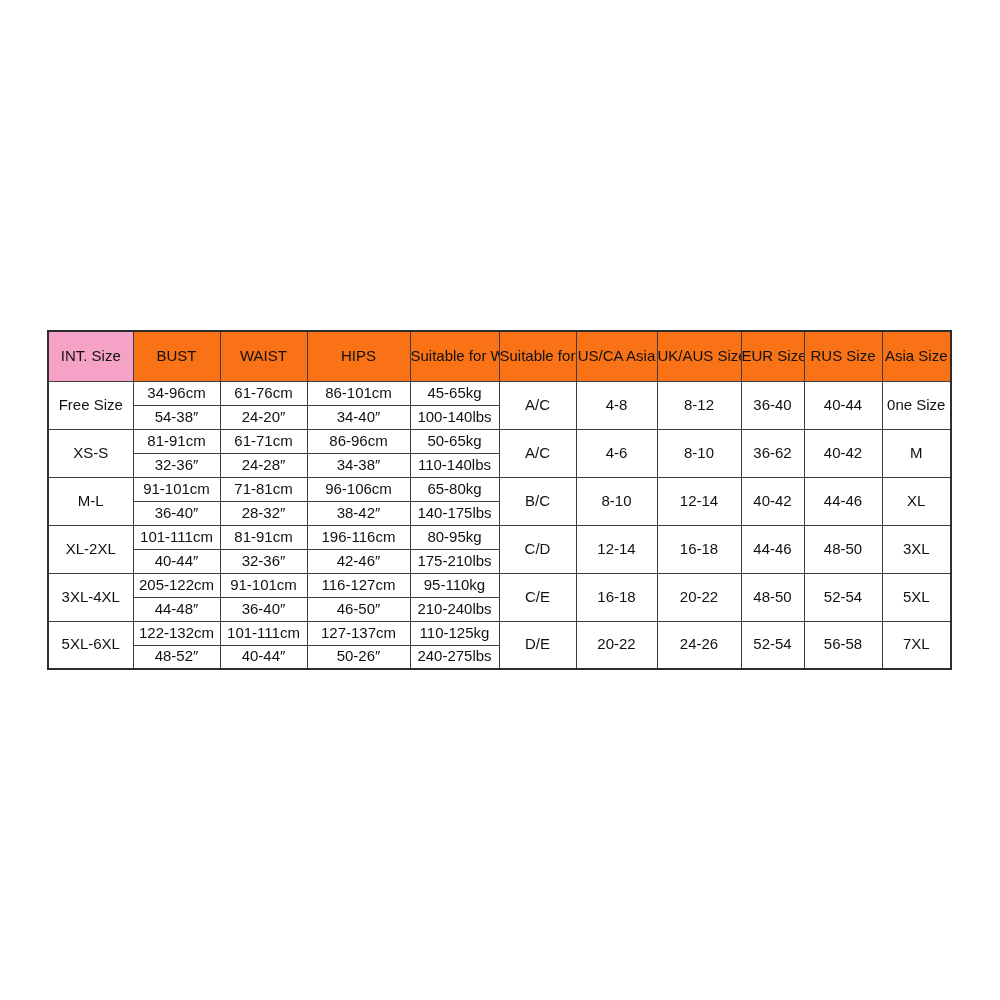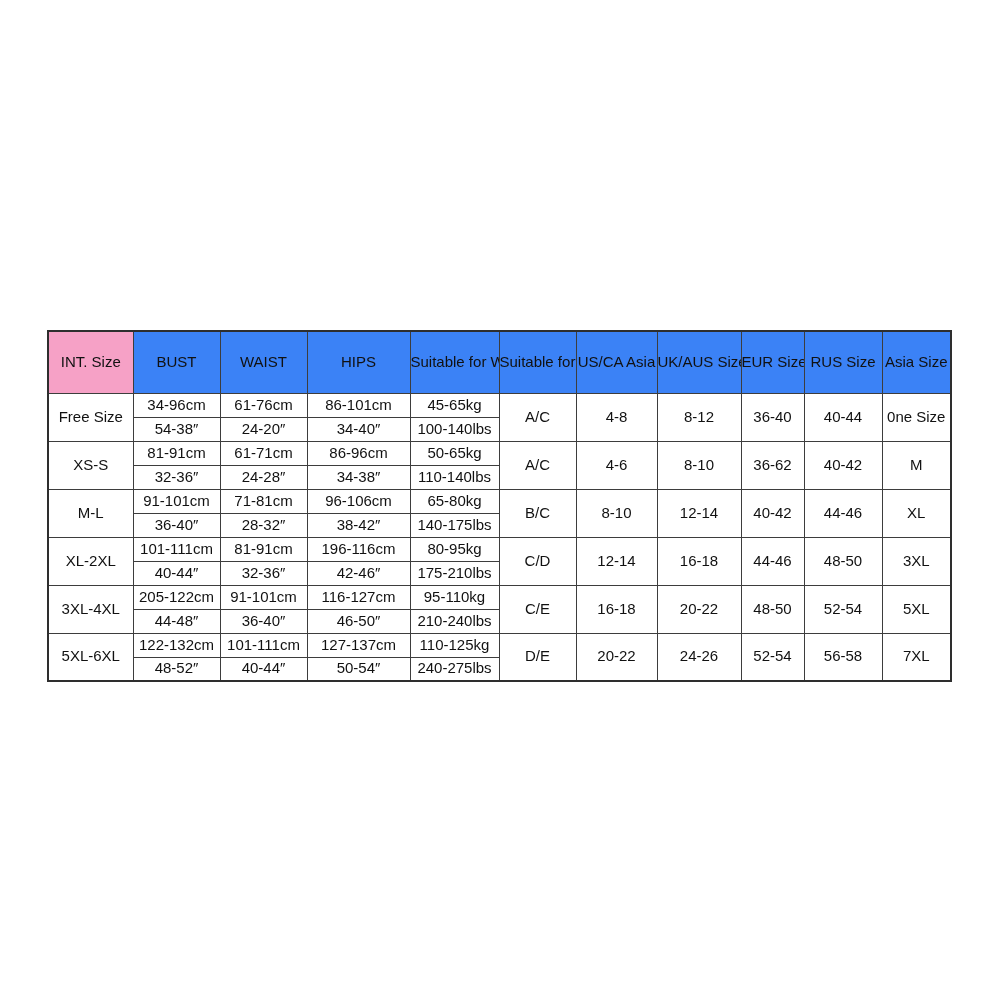--- a/index.html
+++ b/index.html
@@ -24,24 +24,24 @@
   table.size-chart td, table.size-chart th {
     border: 1.5px solid #3d3d3d;
     text-align: center;
     vertical-align: middle;
     font-size: 15px;
     font-weight: normal;
     line-height: 1.25;
     overflow: hidden;
     white-space: nowrap;
   }
-  tr.header-row { height: 62px; }
+  tr.header-row { height: 50px; }
   tr.sub-row { height: 24px; }
   th.col-header {
-    background: #3b82f6;
+    background: #f97316;
     white-space: pre-line;
   }
   th.corner-header {
     background: #F6A1C6;
     font-weight: bold;
   }
   td.row-label { font-weight: bold; }
 </style>
 </head>
 <body>
@@ -192,18 +192,18 @@
       <td rowspan="2">D/E</td>
       <td rowspan="2">20-22</td>
       <td rowspan="2">24-26</td>
       <td rowspan="2">52-54</td>
       <td rowspan="2">56-58</td>
       <td rowspan="2">7XL</td>
     </tr>
     <tr class="sub-row">
       <td>48-52″</td>
       <td>40-44″</td>
-      <td>50-54″</td>
+      <td>50-26″</td>
       <td>240-275lbs</td>
     </tr>
   </tbody>
     </table>
 </div>
 
 </body></html>

